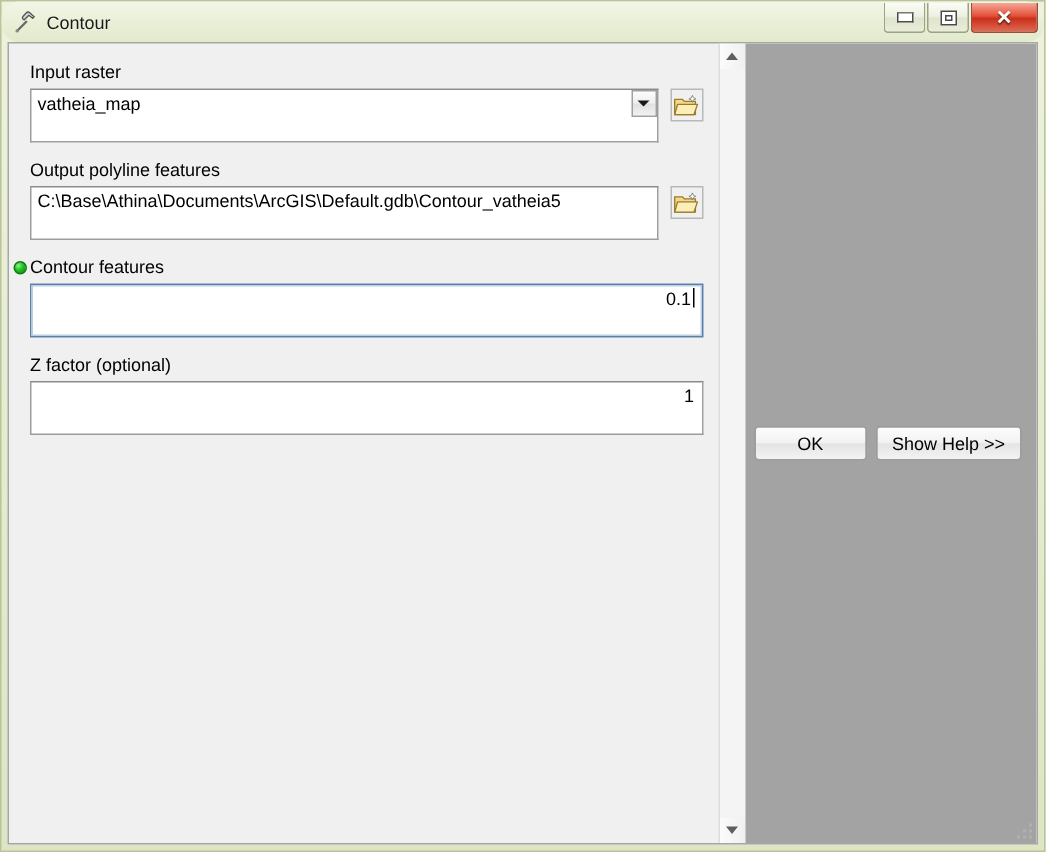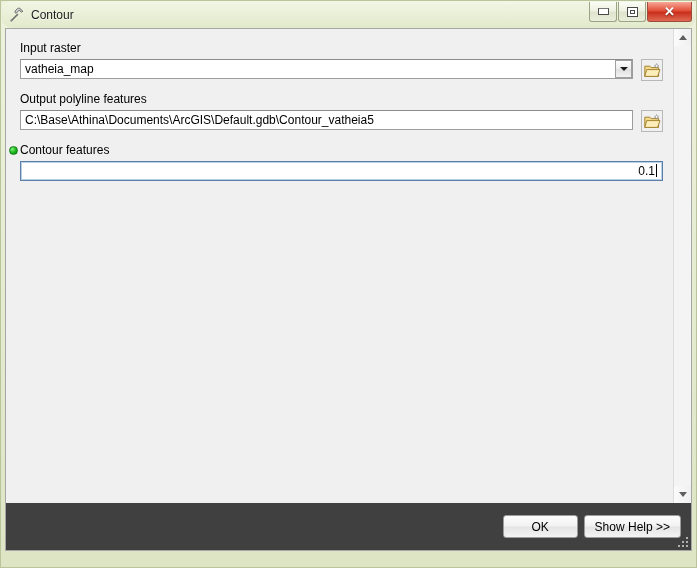--- a/index.html
+++ b/index.html
@@ -104,25 +104,25 @@
     color: #fff;
     font-size: 13px;
     font-weight: bold;
     line-height: 1;
     text-shadow: 0 1px 1px rgba(0,0,0,0.5);
   }
 
   
   .client {
     flex: 1 1 auto;
-    margin: 0 4px 16px 4px;
+    margin: 0 4px 4px 4px;
     background: #f0f0f0;
     border: 1px solid #a6a6a6;
     display: flex;
-    flex-direction: column;
+    flex-direction: row;
     position: relative;
     overflow: hidden;
   }
 
   .content-row {
     flex: 1 1 auto;
     display: flex;
     min-height: 0;
   }
 
@@ -158,21 +158,21 @@
     background: radial-gradient(circle at 32% 30%, #8ef08a 0%, #22c021 45%, #0a8a12 100%);
     border: 1px solid #0b7a10;
     box-sizing: border-box;
   }
   .input-row {
     display: flex;
     align-items: stretch;
   }
   .textbox {
     flex: 1 1 auto;
-    height: 20px;
+    height: 36px;
     box-sizing: border-box;
     background: #ffffff;
     border: 1px solid #9d9d9d;
     border-top-color: #8b8b8b;
     font-family: "Liberation Sans", sans-serif;
     font-size: 12px;
     color: #000;
     padding: 0 4px;
     line-height: 18px;
     white-space: nowrap;
@@ -274,21 +274,21 @@
     border-top: 5px solid #5f5f5f;
   }
 
   
   .footer {
     flex: 0 0 47px;
     display: flex;
     align-items: center;
     justify-content: flex-end;
     padding-right: 10px;
-    background: #404040;
+    background: #a3a3a3;
     position: relative;
   }
   .btn {
     height: 23px;
     min-width: 75px;
     margin-left: 6px;
     box-sizing: border-box;
     padding: 0 10px;
     font-family: "Liberation Sans", sans-serif;
     font-size: 12px;
@@ -378,20 +378,26 @@
 
         <div class="field required">
           <span class="req-dot"></span>
           <div class="field-label">Contour features</div>
           <div class="input-row">
             <div class="textbox num focused"><span>0.1</span><span class="caret"></span></div>
           </div>
         </div>
 
 
+        <div class="field">
+          <div class="field-label">Z factor (optional)</div>
+          <div class="input-row">
+            <div class="textbox num">1</div>
+          </div>
+        </div>
 
       </div>
 
       <div class="scrollbar">
         <div class="sb-btn">
           <span class="sb-up"></span>
         </div>
         <div class="sb-track"></div>
         <div class="sb-btn">
           <span class="sb-down"></span>

